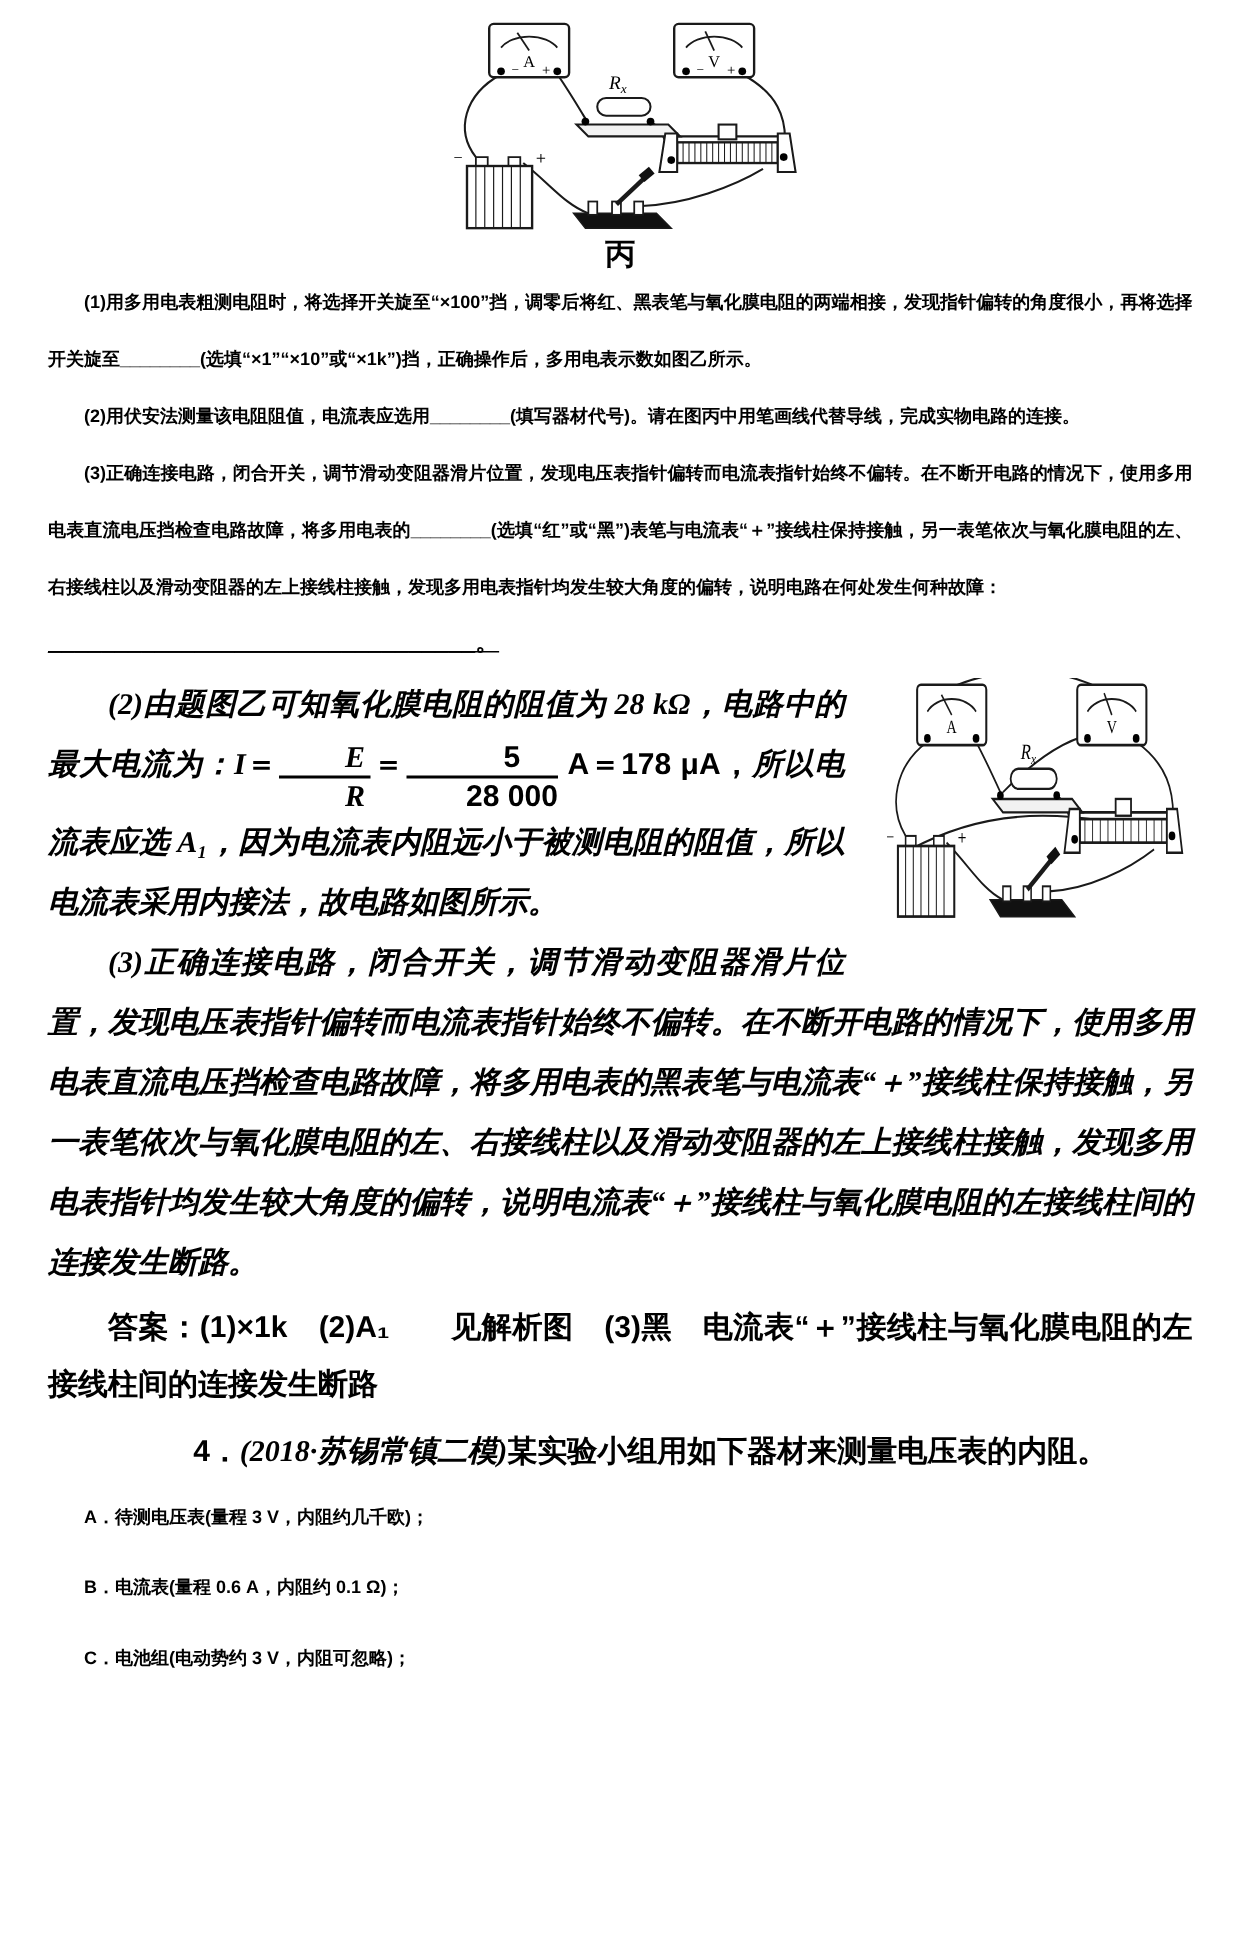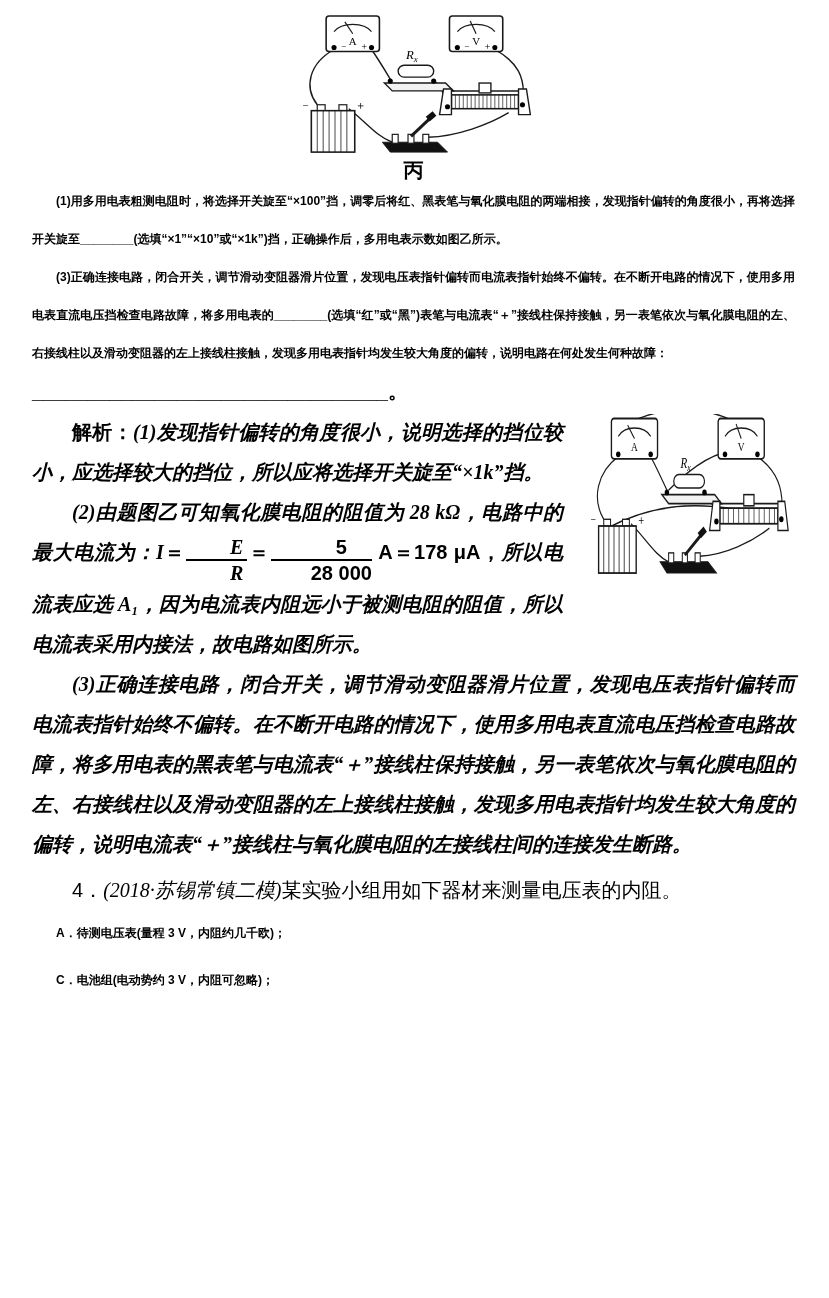--- a/index.html
+++ b/index.html
@@ -11,40 +11,40 @@
   .fig-top{width:270px;margin:0 auto;text-align:center;}
   .fig-top svg{display:block;}
   .fig-caption{font-size:20px;font-weight:bold;line-height:24px;margin-top:-2px;
                font-family:"Liberation Sans","DejaVu Sans",sans-serif;}
   .fig-analysis{float:right;width:222px;height:168px;margin:2px 0 6px 10px;}
   svg text{font-family:"Liberation Serif","DejaVu Serif",serif;}
 
   
   .ptext{font-size:12px;line-height:38px;font-weight:bold;text-align:justify;margin:0;}
   .ptext.indent{text-indent:2em;}
-  .blankline{font-size:20px;line-height:38px;font-weight:bold;margin:0;letter-spacing:0;}
+  .blankline{font-size:16px;line-height:38px;font-weight:bold;margin:0;letter-spacing:0;text-decoration:underline;}
 
   
   .analysis{margin-top:2px;}
   .an-label{font-weight:bold;font-family:"Liberation Sans","DejaVu Sans",sans-serif;font-style:normal;}
   .atext{font-size:20px;line-height:40px;text-align:justify;margin:0;
          font-family:"Liberation Serif","DejaVu Serif",serif;font-style:italic;font-weight:600;}
   .atext.indent{text-indent:2em;}
 
   
   .frac{display:inline-block;text-align:center;vertical-align:-1.05em;line-height:1.1;
         font-weight:bold;padding:0 1px;}
   .frac .num{display:block;border-bottom:2px solid #000;padding:0 4px 1px 4px;}
   .frac .den{display:block;padding-top:1px;}
   .mvar{font-family:"Liberation Serif","DejaVu Serif",serif;font-style:italic;font-weight:bold;}
   .mnum{font-style:normal;font-family:"Liberation Sans","DejaVu Sans",sans-serif;}
 
   
   .answer{font-size:20px;line-height:38px;font-weight:bold;text-align:justify;margin:4px 0 0 0;text-indent:2em;}
-  .q4{font-size:20px;line-height:40px;font-weight:normal;margin:6px 0 0 0;text-indent:2em;}
+  .q4{font-size:20px;line-height:40px;font-weight:bold;margin:6px 0 0 0;text-indent:2em;text-align:center;}
   .q4 .source{font-family:"Liberation Serif","DejaVu Serif",serif;font-style:italic;}
   .options{margin:4px 0 0 0;padding:0;list-style:none;}
   .options li{font-size:12px;line-height:38px;font-weight:bold;margin:0 0 9px 0;text-indent:2em;}
 
   .clear{clear:both;}
 </style>
 </head>
 <body>
 
 <div class="page">
@@ -119,20 +119,21 @@
         <rect x="128" y="124" width="6" height="9" fill="#fff" stroke="#1a1a1a" stroke-width="1.2"></rect>
         <rect x="143" y="124" width="6" height="9" fill="#fff" stroke="#1a1a1a" stroke-width="1.2"></rect>
         <line x1="131" y1="126" x2="150" y2="108" stroke="#1a1a1a" stroke-width="3"></line>
         <rect x="147" y="103" width="9" height="6" transform="rotate(-40 151 106)" fill="#111"></rect>
       </g>
     </svg>
     <div class="fig-caption">丙</div>
   </div>
 
   <p class="ptext indent">(1)用多用电表粗测电阻时，将选择开关旋至“×100”挡，调零后将红、黑表笔与氧化膜电阻的两端相接，发现指针偏转的角度很小，再将选择开关旋至________(选填“×1”“×10”或“×1k”)挡，正确操作后，多用电表示数如图乙所示。</p>
+  <p class="ptext indent">(2)用伏安法测量该电阻阻值，电流表应选用________(填写器材代号)。请在图丙中用笔画线代替导线，完成实物电路的连接。</p>
   <p class="ptext indent">(3)正确连接电路，闭合开关，调节滑动变阻器滑片位置，发现电压表指针偏转而电流表指针始终不偏转。在不断开电路的情况下，使用多用电表直流电压挡检查电路故障，将多用电表的________(选填“红”或“黑”)表笔与电流表“＋”接线柱保持接触，另一表笔依次与氧化膜电阻的左、右接线柱以及滑动变阻器的左上接线柱接触，发现多用电表指针均发生较大角度的偏转，说明电路在何处发生何种故障：</p>
   <p class="blankline">________________________________。</p>
 
   <div class="analysis">
     <svg class="fig-analysis" viewBox="0 0 260 150" preserveAspectRatio="none">
       <g stroke="#1a1a1a" fill="none" stroke-width="1.3">
         <path d="M60,10 C 108,-10 170,-8 206,16"></path>
         <path d="M40,102 C 112,72 176,82 240,92"></path>
         <path d="M112,68 C 148,40 180,28 208,34"></path>
         <path d="M53,38 C 28,52 22,76 36,94"></path>
@@ -188,30 +189,31 @@
       <g>
         <polygon points="102,132 158,132 168,142 110,142" fill="#111" stroke="#1a1a1a"></polygon>
         <rect x="112" y="124" width="6" height="9" fill="#fff" stroke="#1a1a1a" stroke-width="1.2"></rect>
         <rect x="128" y="124" width="6" height="9" fill="#fff" stroke="#1a1a1a" stroke-width="1.2"></rect>
         <rect x="143" y="124" width="6" height="9" fill="#fff" stroke="#1a1a1a" stroke-width="1.2"></rect>
         <line x1="131" y1="126" x2="150" y2="108" stroke="#1a1a1a" stroke-width="3"></line>
         <rect x="147" y="103" width="9" height="6" transform="rotate(-40 151 106)" fill="#111"></rect>
       </g>
     </svg>
 
-    <p class="atext indent"><span class="an-label">解析：</span><span>(1)发现指针偏转的角度很小，说明选择的挡位较小，应选择较大的挡位，所以应将选择开关旋至“×1k”挡。</span></p>
 
     <p class="atext indent"><span>(2)由题图乙可知氧化膜电阻的阻值为 28 kΩ，电路中的最大电流为：</span><span class="mvar">I</span><span class="mnum">＝</span><span class="frac"><span class="num mvar">E</span><span class="den mvar">R</span></span><span class="mnum">＝</span><span class="frac"><span class="num mnum">5</span><span class="den mnum">28 000</span></span><span class="mnum"> A＝178 μA，</span><span>所以电流表应选 A₁，因为电流表内阻远小于被测电阻的阻值，所以电流表采用内接法，故电路如图所示。</span></p>
 
     <p class="atext indent">(3)正确连接电路，闭合开关，调节滑动变阻器滑片位置，发现电压表指针偏转而电流表指针始终不偏转。在不断开电路的情况下，使用多用电表直流电压挡检查电路故障，将多用电表的黑表笔与电流表“＋”接线柱保持接触，另一表笔依次与氧化膜电阻的左、右接线柱以及滑动变阻器的左上接线柱接触，发现多用电表指针均发生较大角度的偏转，说明电流表“＋”接线柱与氧化膜电阻的左接线柱间的连接发生断路。</p>
     <div class="clear"></div>
   </div>
 
+  <p class="answer"><span>答案：</span><span>(1)×1k　(2)A₁　　见解析图　(3)黑　电流表“＋”接线柱与氧化膜电阻的左接线柱间的连接发生断路</span></p>
 
   <p class="q4"><span>4．</span><span class="source">(2018·苏锡常镇二模)</span><span>某实验小组用如下器材来测量电压表的内阻。</span></p>
 
   <ul class="options">
     <li><span>A．</span><span>待测电压表(量程 3 V，内阻约几千欧)；</span></li>
+    <li><span>B．</span><span>电流表(量程 0.6 A，内阻约 0.1 Ω)；</span></li>
     <li><span>C．</span><span>电池组(电动势约 3 V，内阻可忽略)；</span></li>
 
   </ul>
 
 </div>
 
 </body></html>

